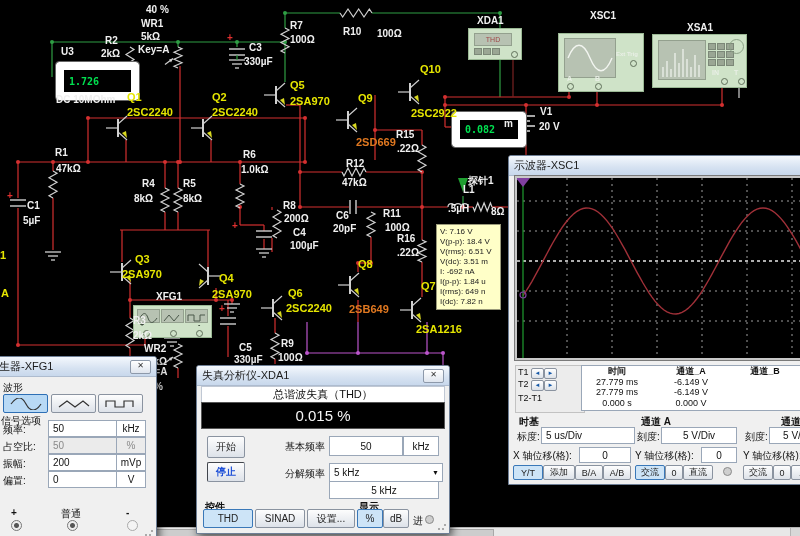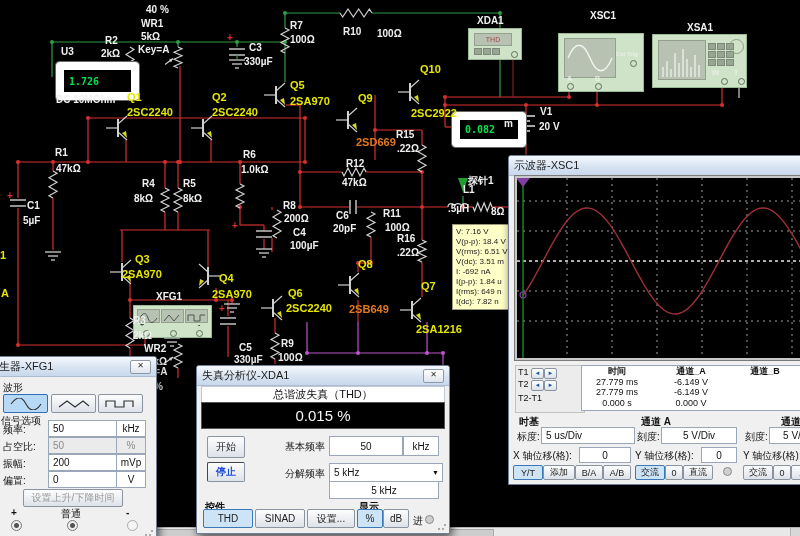--- a/index.html
+++ b/index.html
@@ -16,21 +16,21 @@
          border-radius:3px;z-index:3;display:flex;align-items:center;padding-left:5px;}
   .meter span{color:#00e050;font-family:"DejaVu Sans Mono",monospace;font-size:10px;font-weight:bold;}
   
   .inst{position:absolute;background:#cfe3c8;border:1px solid #9ab894;z-index:3;}
   .inst .scr{position:absolute;background:#b7c2b2;border:1px solid #93a08e;}
   .inst .sq{position:absolute;width:6px;height:5px;background:#9aa694;border:1px solid #7c8878;}
   .inst .term{position:absolute;width:5px;height:5px;border:1px solid #5f6f5a;border-radius:50%;background:#cfe3c8;}
   .inst .ilab{position:absolute;color:#e9efe6;font-size:7px;font-weight:bold;}
   .inst .knob{position:absolute;border:1.5px solid #8ba186;border-radius:50%;}
   
-  #probe-box{position:absolute;left:452px;top:224px;width:60px;height:82px;background:#ffffc8;
+  #probe-box{position:absolute;left:436px;top:224px;width:60px;height:82px;background:#ffffc8;
              border:1px solid #9a9a7a;z-index:5;padding:2px 0 0 3px;overflow:hidden;}
   #probe-box div{font-size:8px;line-height:10px;color:#222;white-space:nowrap;}
   
   .win{position:absolute;background:#f0f0f0;border:1px solid #6e7f96;border-radius:3px 3px 0 0;
        box-shadow:2px 3px 8px rgba(0,0,0,.65);}
   .tbar{height:19px;background:linear-gradient(#f4f8fd,#d6e2f1 60%,#c8d8ec);border-bottom:1px solid #aebccf;
         display:flex;align-items:center;padding:0 5px;font-size:11px;color:#1c1c1c;border-radius:2px 2px 0 0;}
   .closeb{margin-left:auto;width:19px;height:12px;border:1px solid #8d99aa;border-radius:2px;
           background:linear-gradient(#fff,#dfe5ee);font-size:8px;line-height:10px;text-align:center;color:#333;}
   .fld{position:absolute;background:#fff;border:1px solid #9aa7b8;font-size:10px;color:#111;
@@ -544,21 +544,20 @@
     <div class="fld" style="left:155px;top:63px;width:28px;height:15px;">kHz</div>
     <div class="lab" style="left:42px;top:83px;">占空比:</div>
     <div class="fld l dis" style="left:87px;top:80px;width:66px;height:15px;">50</div>
     <div class="fld dis" style="left:155px;top:80px;width:28px;height:15px;">%</div>
     <div class="lab" style="left:42px;top:100px;">振幅:</div>
     <div class="fld l" style="left:87px;top:97px;width:66px;height:15px;">200</div>
     <div class="fld" style="left:155px;top:97px;width:28px;height:15px;">mVp</div>
     <div class="lab" style="left:42px;top:117px;">偏置:</div>
     <div class="fld l" style="left:87px;top:114px;width:66px;height:15px;">0</div>
     <div class="fld" style="left:155px;top:114px;width:28px;height:15px;">V</div>
-    <div class="btn dis" style="left:62px;top:132px;width:98px;height:16px;">设置上升/下降时间</div>
     <div class="lab" style="left:50px;top:150px;font-weight:bold;">+</div>
     <div class="lab" style="left:100px;top:150px;">普通</div>
     <div class="lab" style="left:165px;top:150px;font-weight:bold;">-</div>
     <div style="position:absolute;left:50px;top:163px;width:9px;height:9px;border:1.5px solid #777;border-radius:50%;background:radial-gradient(circle,#555 2px,#eee 3px);"></div>
     <div style="position:absolute;left:106px;top:163px;width:9px;height:9px;border:1.5px solid #777;border-radius:50%;background:radial-gradient(circle,#555 2px,#eee 3px);"></div>
     <div style="position:absolute;left:166px;top:163px;width:9px;height:9px;border:1.5px solid #aaa;border-radius:50%;background:#f4f4f4;"></div>
     <div class="grip"></div>
   </div>
 
 <div class="clabel w" style="left: 146px; top: 5px;">40 %</div>

